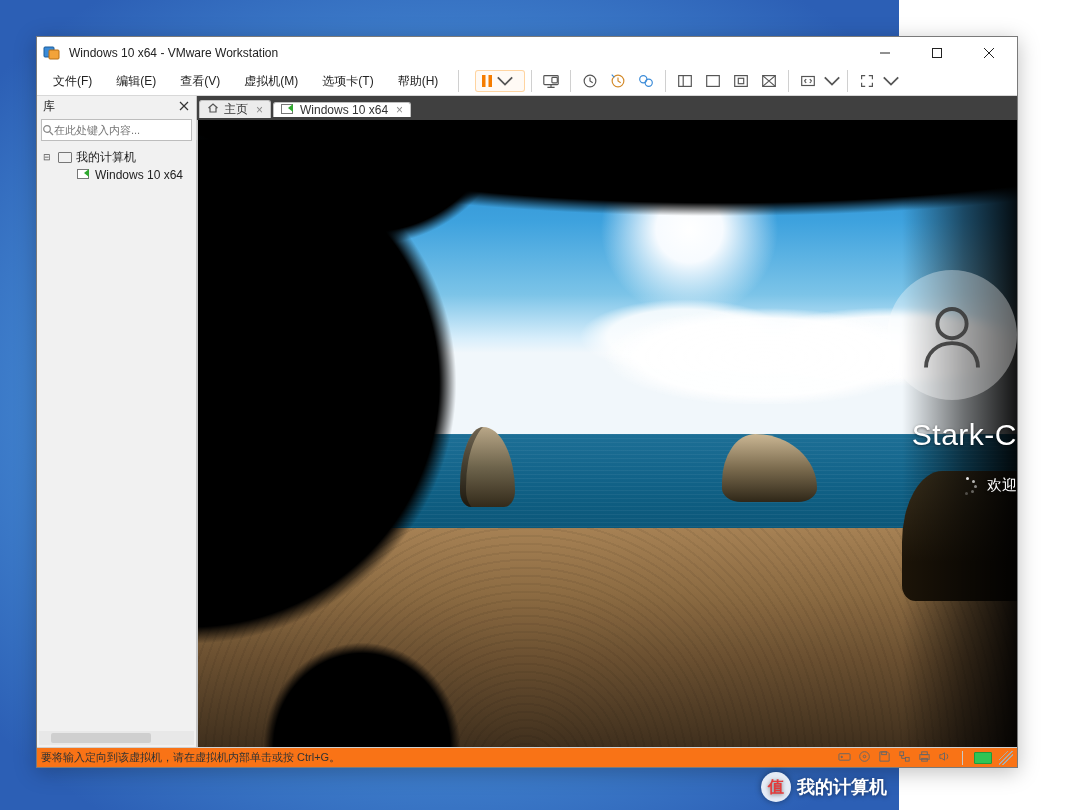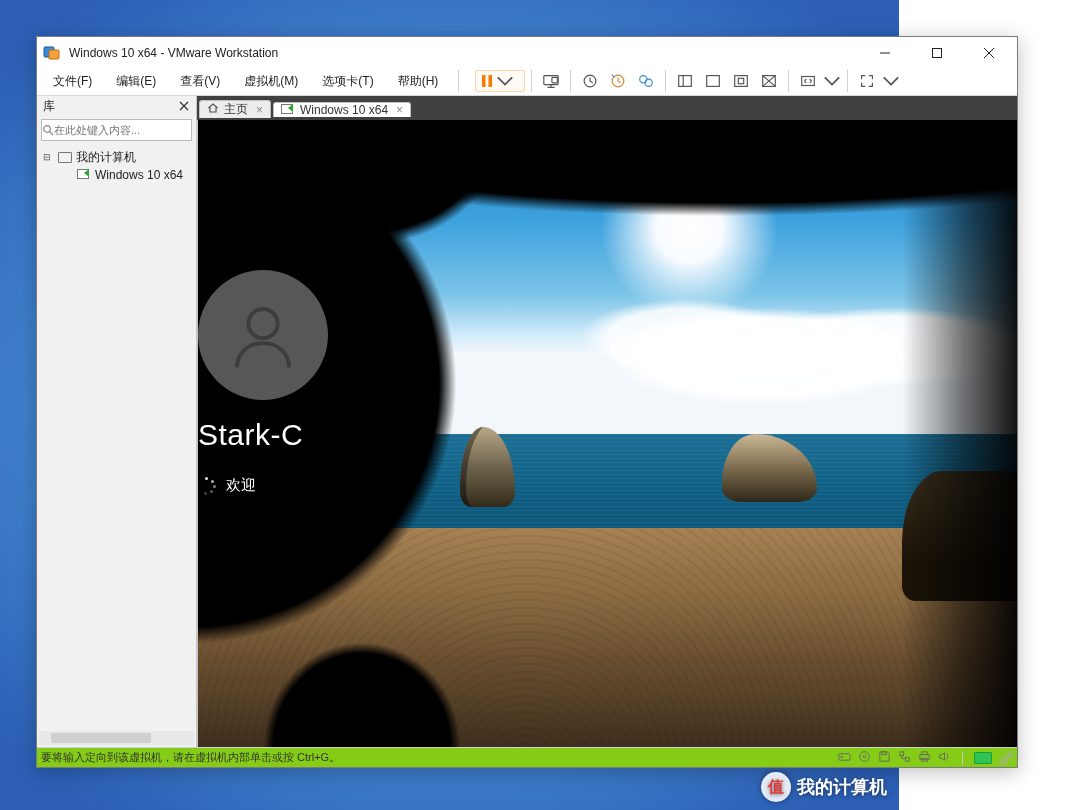--- a/index.html
+++ b/index.html
@@ -98,33 +98,33 @@
   background:
     radial-gradient(ellipse 430px 420px at -2% 42%, #000 0%, #000 58%, rgba(0,0,0,0) 62%),
     radial-gradient(ellipse 250px 260px at 42% -5%, #000 0%, #000 55%, rgba(0,0,0,0) 60%),
     radial-gradient(ellipse 170px 180px at 40% 100%, #000 0%, #000 52%, rgba(0,0,0,0) 58%);
 }
 .cave-top { position: absolute; left: 0; right: 0; top: 0; height: 26%;
   background: radial-gradient(ellipse 900px 190px at 64% -25%, #000 0%, #000 65%, rgba(0,0,0,0) 72%); }
 .cave-right { position: absolute; right: 0; top: 0; bottom: 0; width: 14%;
   background: linear-gradient(270deg, rgba(0,0,0,.92) 0%, rgba(0,0,0,.55) 46%, rgba(0,0,0,0) 100%); }
 
-.login { position: absolute; left: 0; right: 0; top: 24%; display: flex; flex-direction: column; align-items: flex-start; color: #fff; }
+.login { position: absolute; left: 0; right: 0; top: 24%; display: flex; flex-direction: column; align-items: flex-end; color: #fff; }
 .avatar { width: 130px; height: 130px; border-radius: 50%; background: rgba(255,255,255,.34); display: flex; align-items: center; justify-content: center; backdrop-filter: blur(2px); }
 .avatar svg { width: 78px; height: 78px; stroke: #3a3a3a; opacity: .9; }
 .uname { margin-top: 18px; font-size: 30px; font-weight: 300; letter-spacing: .5px; text-shadow: 0 1px 3px rgba(0,0,0,.5); }
 .welcome-row { margin-top: 24px; display: flex; align-items: center; gap: 10px; font-size: 15px; text-shadow: 0 1px 3px rgba(0,0,0,.5); }
 .spinner { width: 18px; height: 18px; position: relative; }
 .spinner span { position: absolute; width: 3px; height: 3px; background: #fff; border-radius: 50%; opacity:.9; }
 .spinner span:nth-child(1){ left:7px; top:0; } .spinner span:nth-child(2){ left:13px; top:3px; opacity:.7;}
 .spinner span:nth-child(3){ left:15px; top:8px; opacity:.5;} .spinner span:nth-child(4){ left:12px; top:13px; opacity:.35;}
 .spinner span:nth-child(5){ left:6px; top:15px; opacity:.25;}
 
 
-.statusbar { height: 20px; background: #84cc16; border-top: 1px solid #cfcfcf; display: flex; align-items: center; font-size: 11px; color: #333; padding: 0 4px; }
+.statusbar { height: 20px; background: #f97316; border-top: 1px solid #cfcfcf; display: flex; align-items: center; font-size: 11px; color: #333; padding: 0 4px; }
 .statusbar .msg { flex: 1; white-space: nowrap; overflow: hidden; }
 .statusbar .ricons { display: flex; align-items: center; gap: 7px; color: #666; }
 .statusbar .ricons svg { width: 13px; height: 13px; }
 .statusbar .ssep { width: 1px; height: 14px; background: #c8c8c8; margin: 0 4px; }
 .led { width: 18px; height: 12px; background: #30c455; border: 1px solid #1e9b3e; border-radius: 1px; }
 .grip { width: 14px; height: 14px; background:
   linear-gradient(135deg, transparent 0 6px, #aaa 6px 7px, transparent 7px 9px, #aaa 9px 10px, transparent 10px 12px, #aaa 12px 13px, transparent 13px);
 }
 
 

